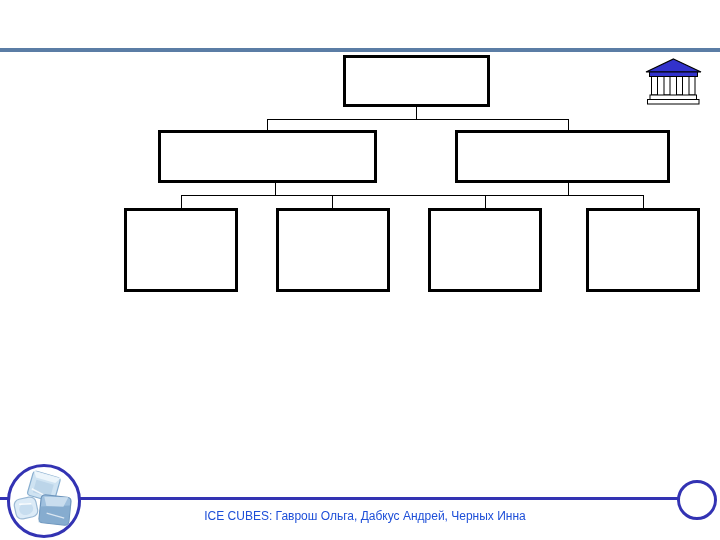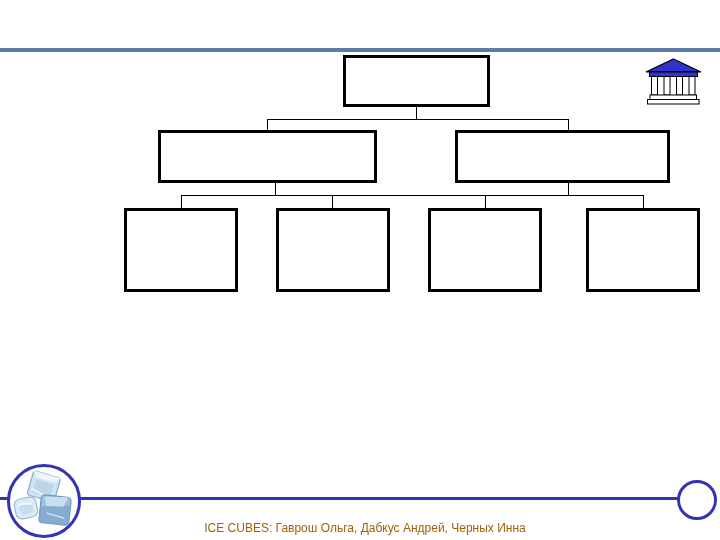--- a/index.html
+++ b/index.html
@@ -33,22 +33,22 @@
   #c-rail2-d4       {left:643px;top:195px;height:13px;}
   
   #bank-icon{position:absolute;left:645px;top:58px;width:57px;height:47px;}
   
   .bottom-rule{position:absolute;left:0;top:497px;width:678px;height:3px;background:#3333b3;}
   .deco-circle{position:absolute;box-sizing:border-box;border:3px solid #3333b3;border-radius:50%;background:#fff;}
   #circle-left {left:7px;top:464px;width:74px;height:74px;overflow:hidden;}
   #circle-right{left:677px;top:480px;width:40px;height:40px;}
   #ice-svg{position:absolute;left:0;top:0;width:68px;height:68px;}
   .footer-caption{
-    position:absolute;left:365px;top:521px;transform:translateX(-50%);
-    white-space:nowrap;font-size:12px;line-height:15px;color:#a16207;
+    position:absolute;left:365px;top:509px;transform:translateX(-50%);
+    white-space:nowrap;font-size:12px;line-height:15px;color:#1d4ed8;
   }
 </style>
 </head>
 <body>
 
 <div id="slide">
 
   <div class="top-rule"></div>
 
   <svg id="bank-icon" viewBox="0 0 57 47">

